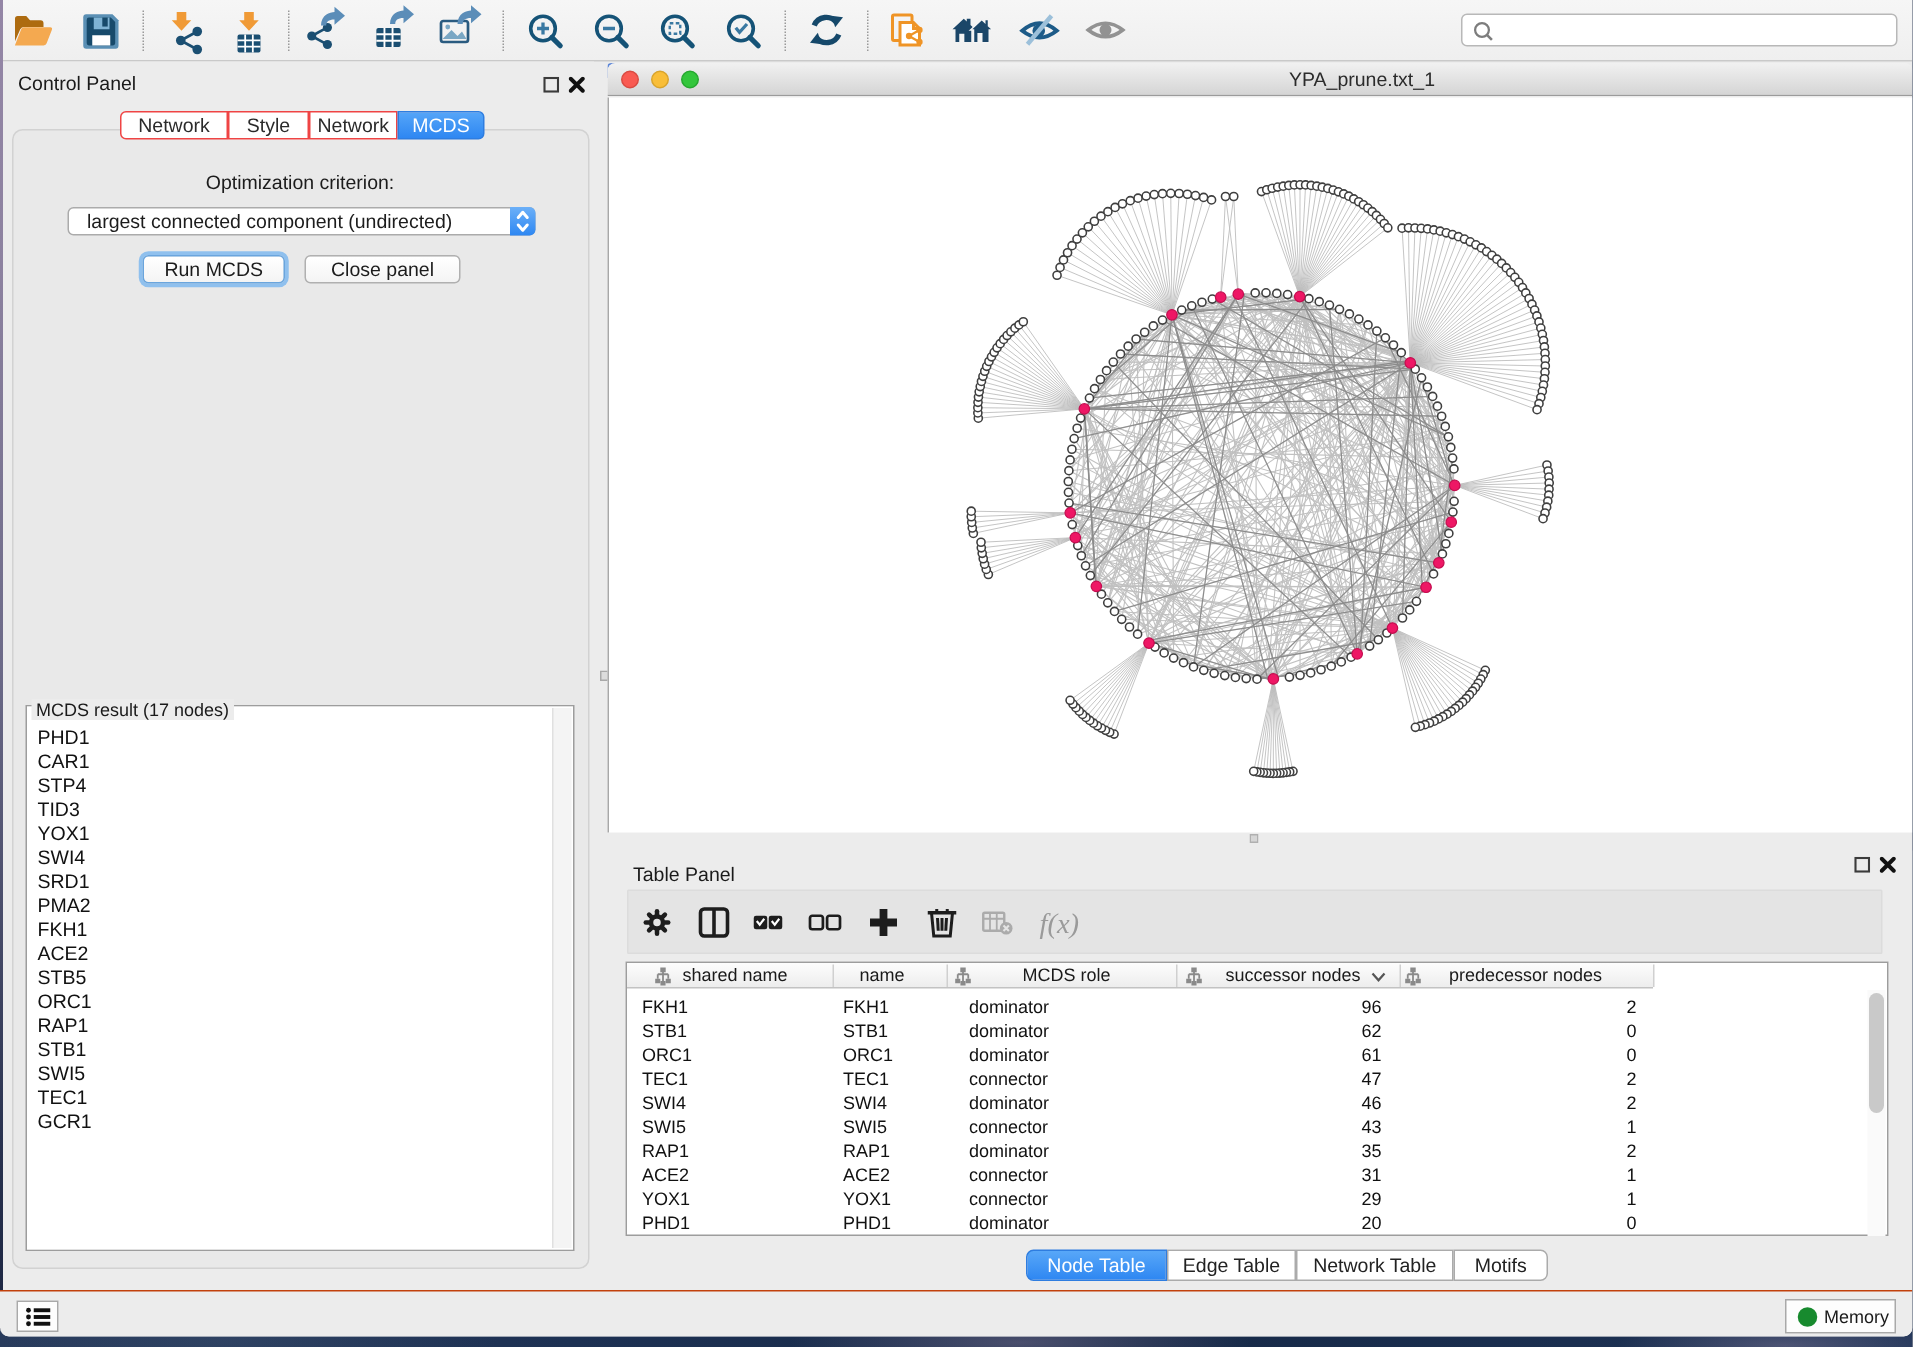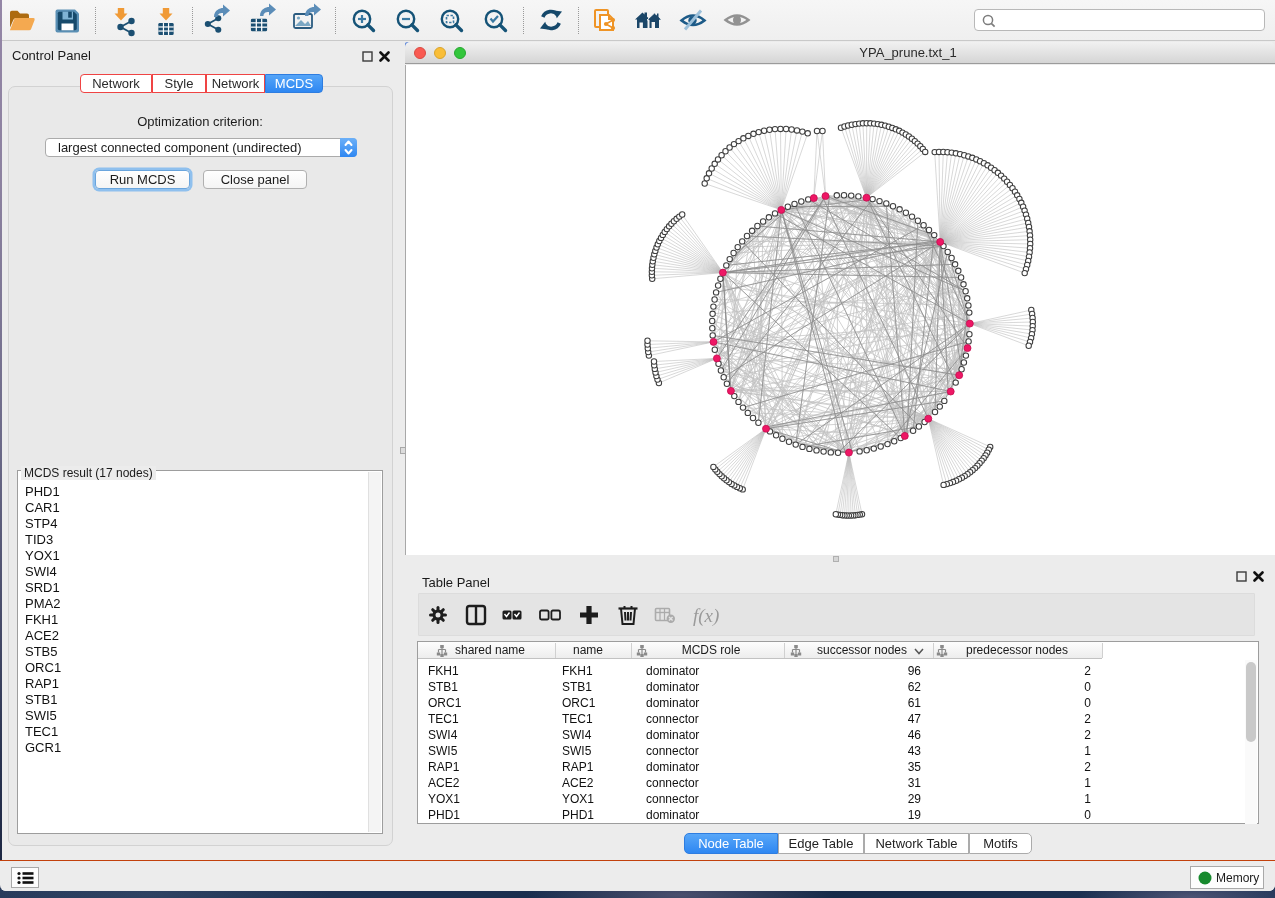--- a/index.html
+++ b/index.html
@@ -1352,21 +1352,21 @@
         <div class="tnum" style="left:420px; top:134px; width:83px">31</div>
         <div class="tnum" style="left:590px; top:134px; width:83px">1</div>
         <div class="tcell" style="left:10px; top:150px">YOX1</div>
         <div class="tcell" style="left:144px; top:150px">YOX1</div>
         <div class="tcell" style="left:228px; top:150px">connector</div>
         <div class="tnum" style="left:420px; top:150px; width:83px">29</div>
         <div class="tnum" style="left:590px; top:150px; width:83px">1</div>
         <div class="tcell" style="left:10px; top:166px">PHD1</div>
         <div class="tcell" style="left:144px; top:166px">PHD1</div>
         <div class="tcell" style="left:228px; top:166px">dominator</div>
-        <div class="tnum" style="left:420px; top:166px; width:83px">19</div>
+        <div class="tnum" style="left:420px; top:166px; width:83px">20</div>
         <div class="tnum" style="left:590px; top:166px; width:83px">0</div>
 <div id="tscroll">
           <div id="tthumb"></div>
         </div>
 </div>
 
 <div class="btab" style="left:262px; width:94px; border-radius:5px 0 0 5px; background:linear-gradient(#58a7f8,#2e87f2); color:#fff; border-color:#2e7de0;">Node Table</div>
 <div class="btab" style="left:356px; width:86px;">Edge Table</div>
 <div class="btab" style="left:442px; width:105px;">Network Table</div>
 <div class="btab" style="left:547px; width:63px; border-radius:0 5px 5px 0;">Motifs</div>

